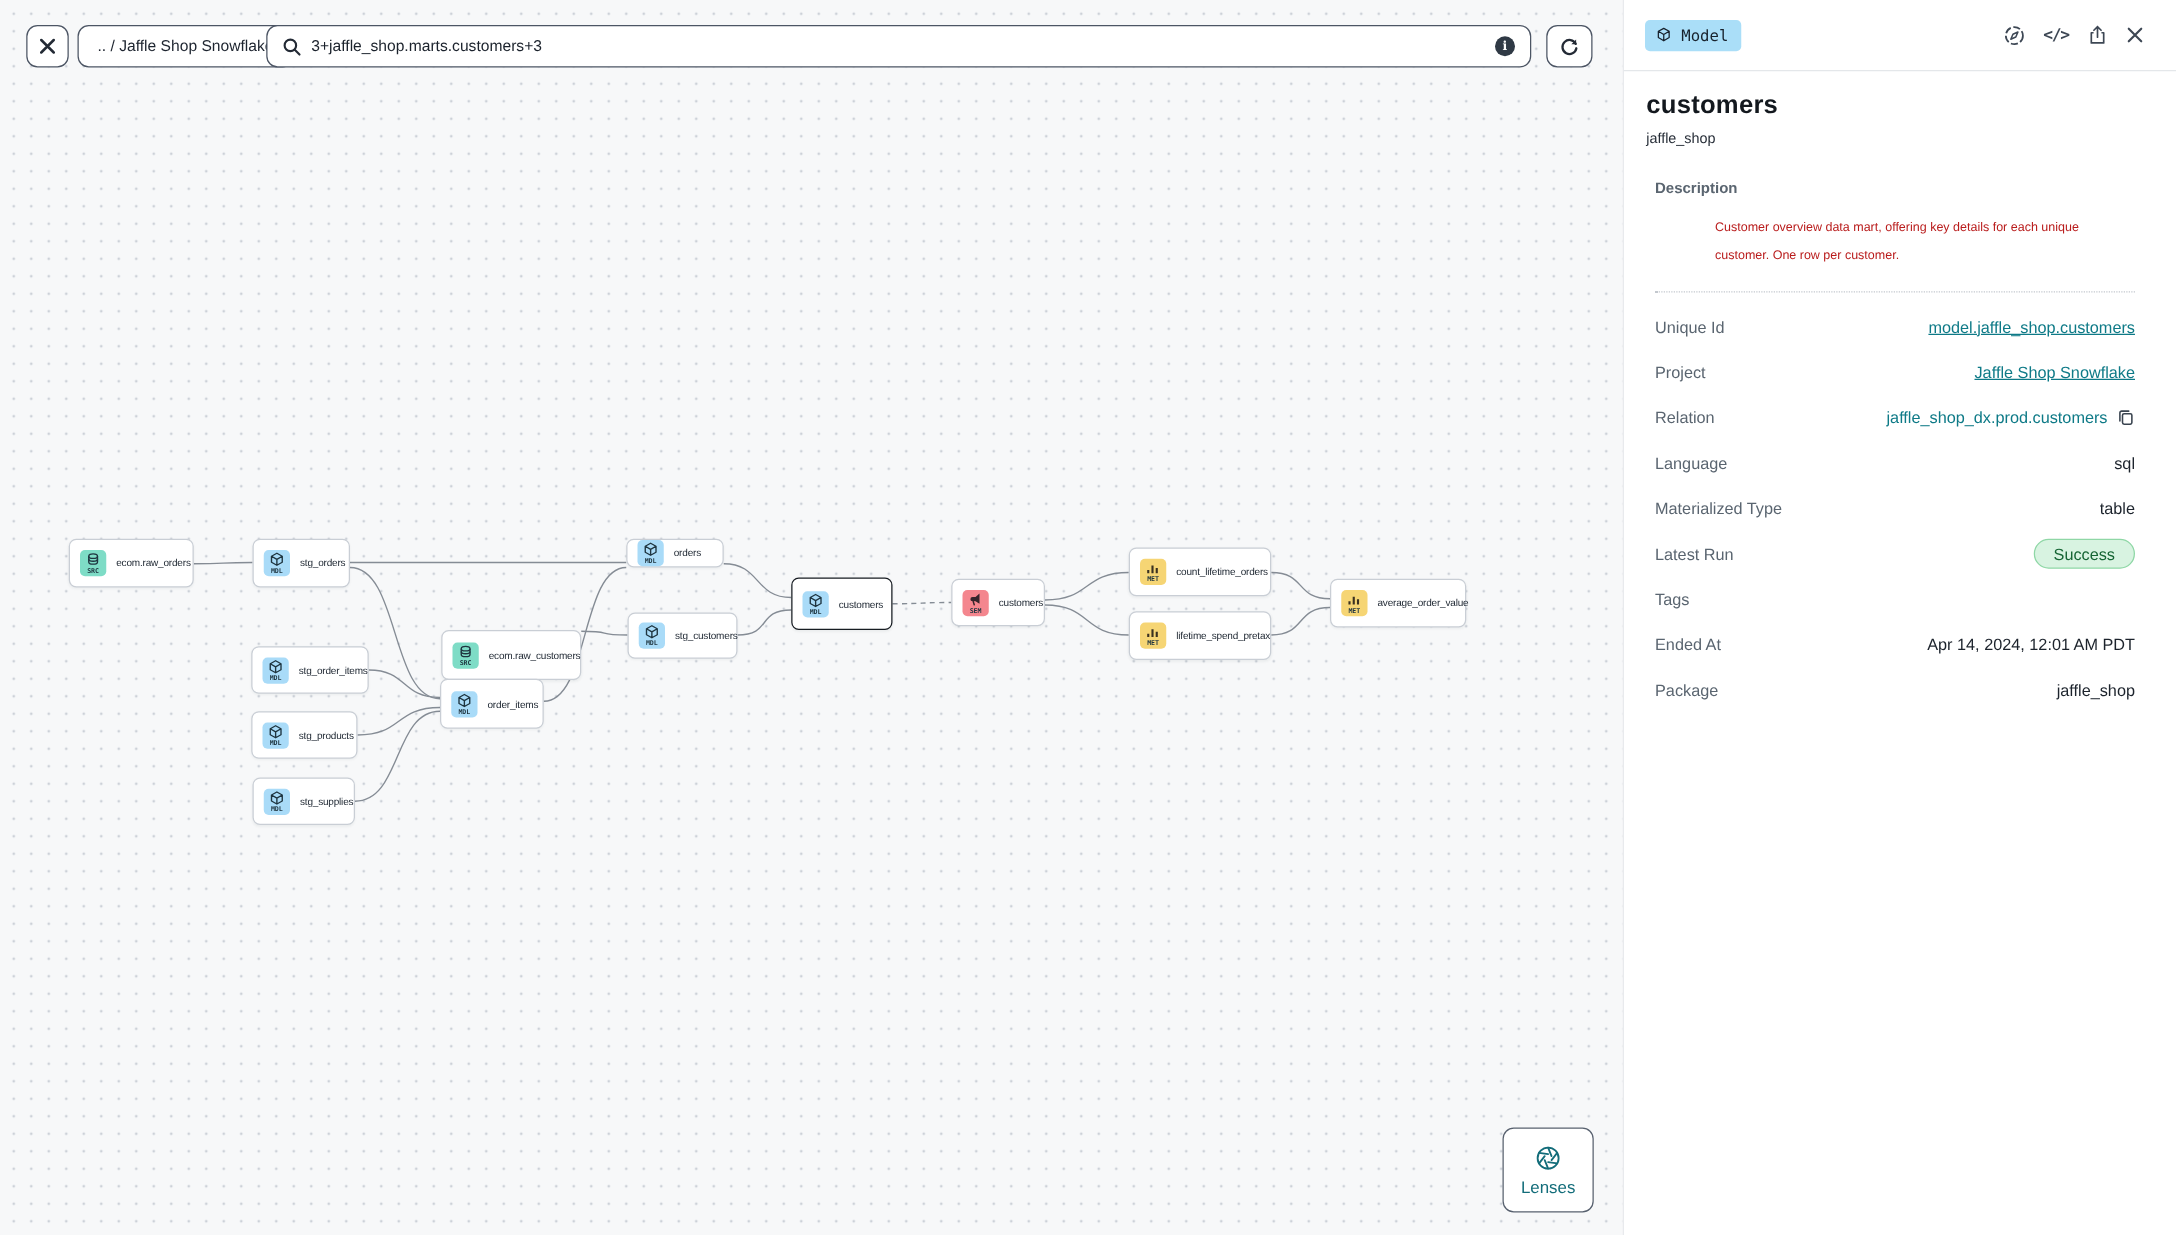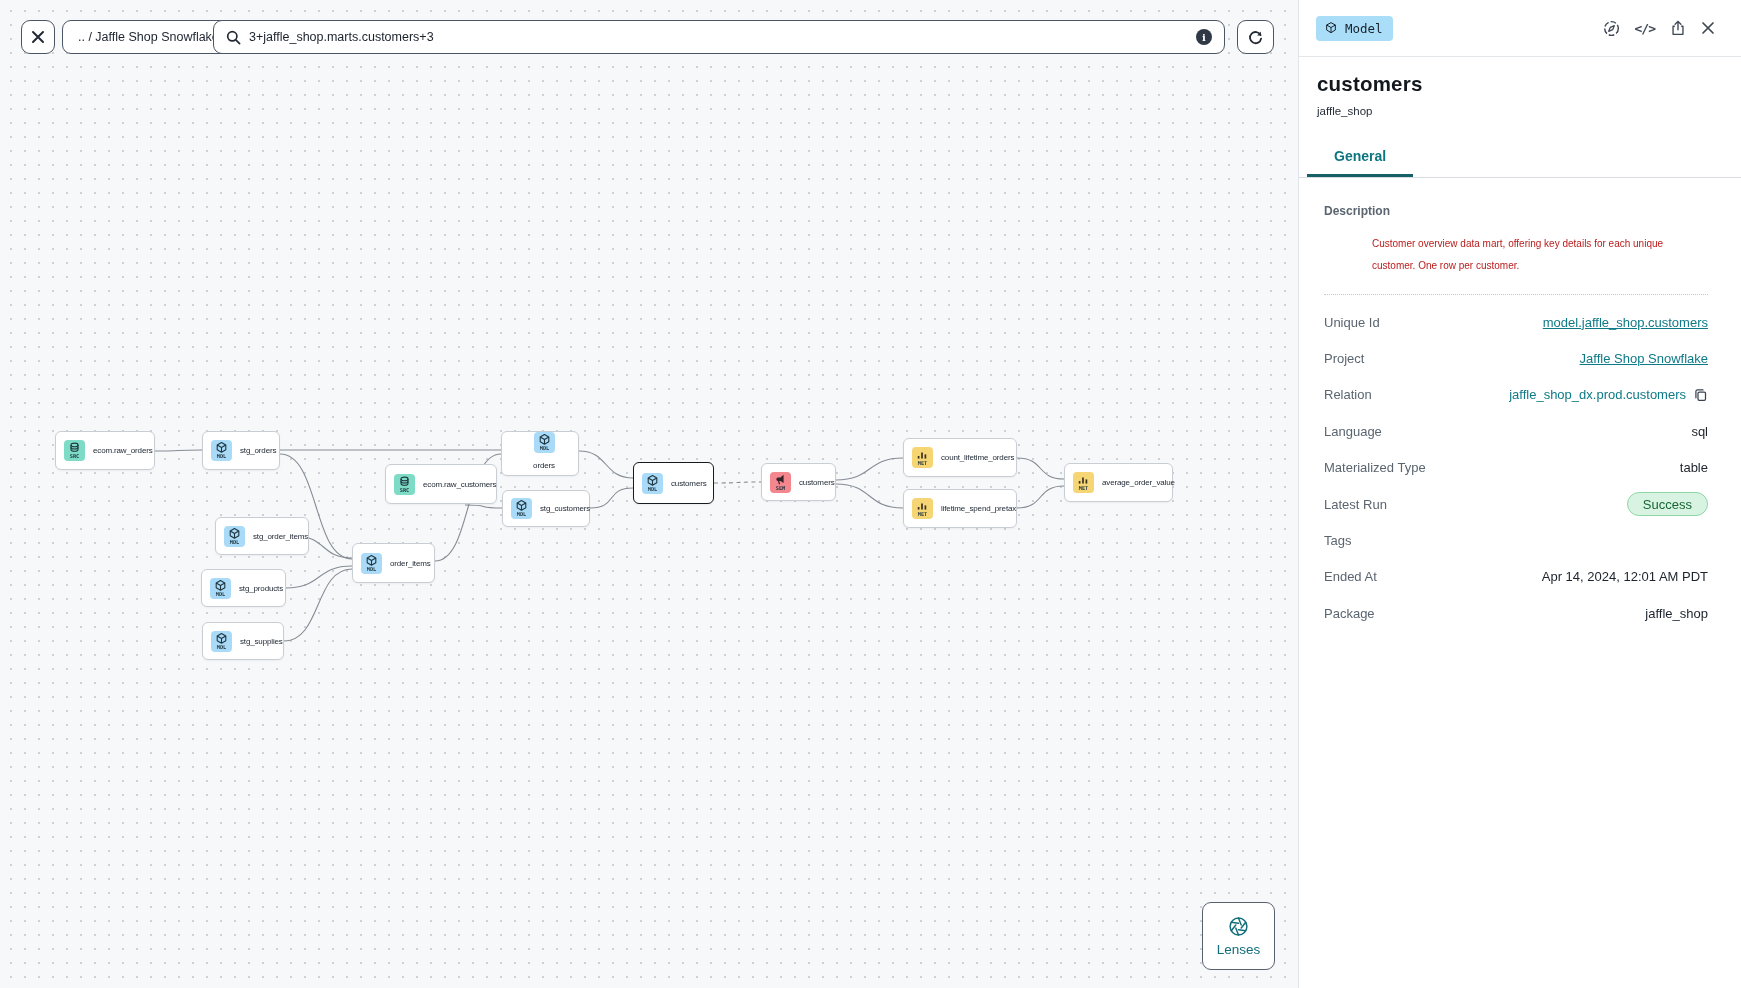--- a/index.html
+++ b/index.html
@@ -119,31 +119,31 @@
         </div>
         <div class="node" style="left: 202px; top: 431px; width: 78px; height: 39px;">
           <span class="chip chip-MDL">
             <svg viewBox="0 0 21 21">
               <path d="M10.5 2.6 L14.8 5 V9.8 L10.5 12.2 L6.2 9.8 V5 Z M6.2 5 L10.5 7.5 L14.8 5 M10.5 7.5 V12.2" fill="none" stroke="#1f3540" stroke-width="1.1" stroke-linejoin="round"></path>
               <text x="10.5" y="18" text-anchor="middle" font-size="5.3" font-weight="bold" font-family="DejaVu Sans Mono, monospace" fill="#1f3540">MDL</text>
             </svg>
           </span>
           <span class="node-label">stg_orders</span>
         </div>
-        <div class="node" style="left: 353px; top: 464px; width: 112px; height: 40px; margin-left: 32px;">
+        <div class="node" style="left: 353px; top: 504px; width: 112px; height: 40px;">
           <span class="chip chip-SRC">
             <svg viewBox="0 0 21 21">
               <path d="M7 4.9 c0-1.1 1.6-1.8 3.5-1.8 s3.5 .7 3.5 1.8 v4.6 c0 1.1-1.6 1.8-3.5 1.8 s-3.5-.7-3.5-1.8 Z" fill="none" stroke="#1f3540" stroke-width="1.1"></path>
               <path d="M7 4.9 c0 1.1 1.6 1.8 3.5 1.8 s3.5-.7 3.5-1.8 M7 7.2 c0 1.1 1.6 1.8 3.5 1.8 s3.5-.7 3.5-1.8" fill="none" stroke="#1f3540" stroke-width="1.1"></path>
               <text x="10.5" y="18" text-anchor="middle" font-size="5.3" font-weight="bold" font-family="DejaVu Sans Mono, monospace" fill="#1f3540">SRC</text>
             </svg>
           </span>
           <span class="node-label">ecom.raw_customers</span>
         </div>
-        <div class="node" style="left: 215px; top: 517px; width: 94px; height: 38px;">
+        <div class="node" style="left: 201px; top: 517px; width: 94px; height: 38px;">
           <span class="chip chip-MDL">
             <svg viewBox="0 0 21 21">
               <path d="M10.5 2.6 L14.8 5 V9.8 L10.5 12.2 L6.2 9.8 V5 Z M6.2 5 L10.5 7.5 L14.8 5 M10.5 7.5 V12.2" fill="none" stroke="#1f3540" stroke-width="1.1" stroke-linejoin="round"></path>
               <text x="10.5" y="18" text-anchor="middle" font-size="5.3" font-weight="bold" font-family="DejaVu Sans Mono, monospace" fill="#1f3540">MDL</text>
             </svg>
           </span>
           <span class="node-label">stg_order_items</span>
         </div>
         <div class="node" style="left: 201px; top: 569px; width: 85px; height: 38px;">
           <span class="chip chip-MDL">
@@ -165,21 +165,21 @@
         </div>
         <div class="node" style="left: 352px; top: 543px; width: 83px; height: 40px;">
           <span class="chip chip-MDL">
             <svg viewBox="0 0 21 21">
               <path d="M10.5 2.6 L14.8 5 V9.8 L10.5 12.2 L6.2 9.8 V5 Z M6.2 5 L10.5 7.5 L14.8 5 M10.5 7.5 V12.2" fill="none" stroke="#1f3540" stroke-width="1.1" stroke-linejoin="round"></path>
               <text x="10.5" y="18" text-anchor="middle" font-size="5.3" font-weight="bold" font-family="DejaVu Sans Mono, monospace" fill="#1f3540">MDL</text>
             </svg>
           </span>
           <span class="node-label">order_items</span>
         </div>
-        <div class="node" style="left: 501px; top: 431px; width: 78px; height: 45px; flex-direction: column;">
+        <div class="node" style="left: 501px; top: 431px; width: 78px; height: 23px;">
           <span class="chip chip-MDL">
             <svg viewBox="0 0 21 21">
               <path d="M10.5 2.6 L14.8 5 V9.8 L10.5 12.2 L6.2 9.8 V5 Z M6.2 5 L10.5 7.5 L14.8 5 M10.5 7.5 V12.2" fill="none" stroke="#1f3540" stroke-width="1.1" stroke-linejoin="round"></path>
               <text x="10.5" y="18" text-anchor="middle" font-size="5.3" font-weight="bold" font-family="DejaVu Sans Mono, monospace" fill="#1f3540">MDL</text>
             </svg>
           </span>
           <span class="node-label">orders</span>
         </div>
         <div class="node" style="left: 502px; top: 490px; width: 88px; height: 37px;">
           <span class="chip chip-MDL">
@@ -312,23 +312,20 @@
             </svg>
         </span>
       </div>
     </div>
 
     <div class="title-block">
       <div class="panel-title">customers</div>
       <div class="panel-subtitle">jaffle_shop</div>
     </div>
 
-    <div class="tabs">
-      <div class="tab">General</div>
-    </div>
 
     <div class="content">
       <div class="section-label">Description</div>
       <p class="desc">Customer overview data mart, offering key details for each unique customer. One row per customer.</p>
       <div class="dotted-divider"></div>
       <div class="frows" id="field-rows">
           <div class="frow">
             <span class="flabel">Unique Id</span>
             <span class="fvalue">
               <span class="v-link">model.jaffle_shop.customers</span>

